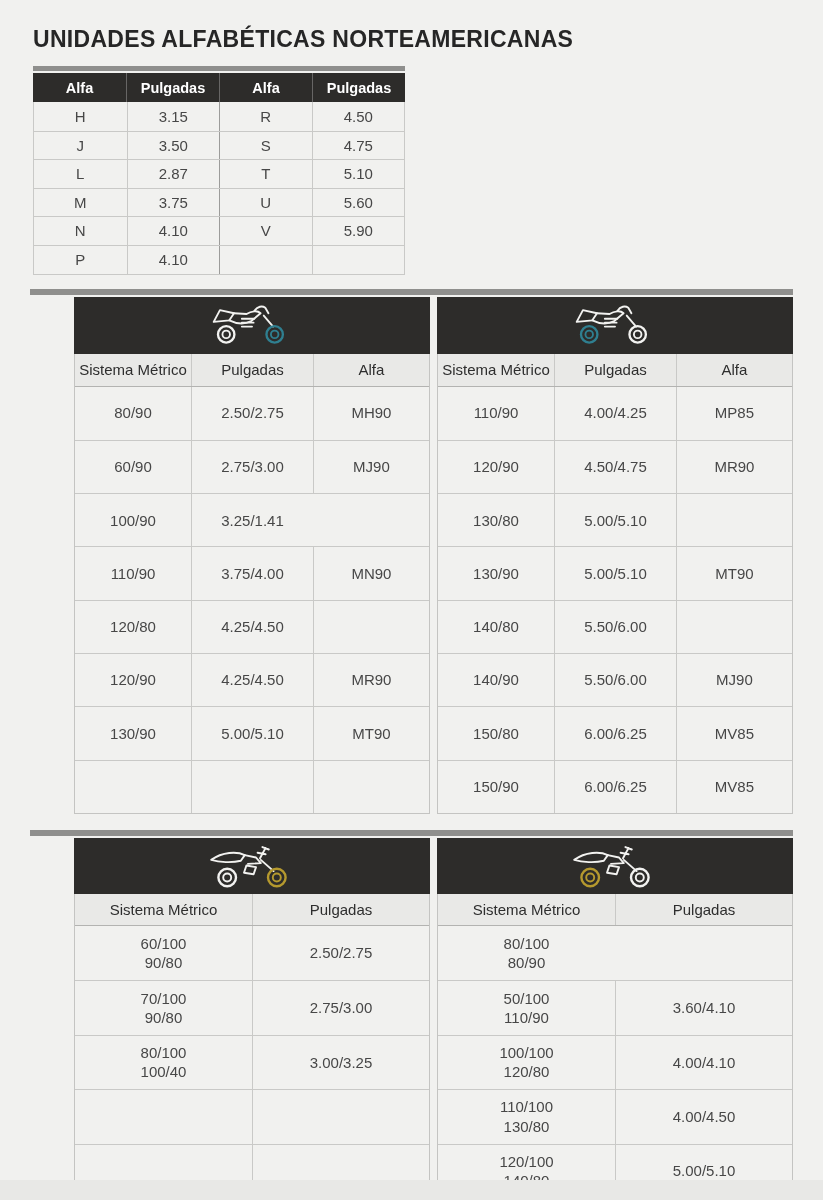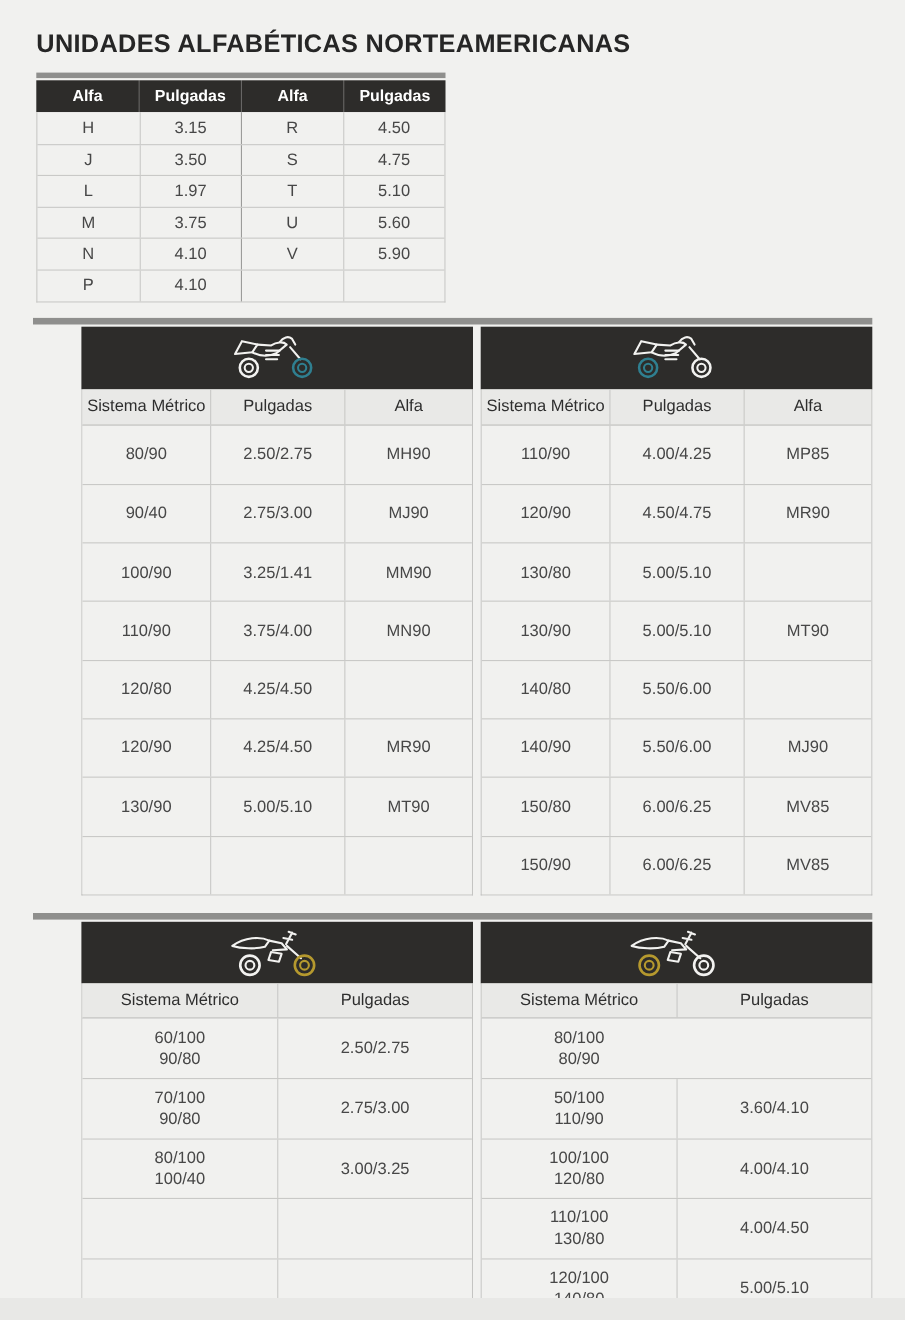--- a/index.html
+++ b/index.html
@@ -80,21 +80,21 @@
           <div class="tcell">4.50</div>
         </div>
         <div class="trow">
           <div class="tcell">J</div>
           <div class="tcell">3.50</div>
           <div class="tcell">S</div>
           <div class="tcell">4.75</div>
         </div>
         <div class="trow">
           <div class="tcell">L</div>
-          <div class="tcell">1.97</div>
+          <div class="tcell">2.87</div>
           <div class="tcell">T</div>
           <div class="tcell">5.10</div>
         </div>
         <div class="trow">
           <div class="tcell">M</div>
           <div class="tcell">3.75</div>
           <div class="tcell">U</div>
           <div class="tcell">5.60</div>
         </div>
         <div class="trow">
@@ -140,28 +140,27 @@
             <div class="shcell">Pulgadas</div>
             <div class="shcell">Alfa</div>
           </div>
           <div class="tbody street-body">
               <div class="trow">
                 <div class="tcell">80/90</div>
                 <div class="tcell">2.50/2.75</div>
                 <div class="tcell">MH90</div>
               </div>
               <div class="trow">
-                <div class="tcell">90/40</div>
+                <div class="tcell">60/90</div>
                 <div class="tcell">2.75/3.00</div>
                 <div class="tcell">MJ90</div>
               </div>
               <div class="trow">
                 <div class="tcell">100/90</div>
                 <div class="tcell">3.25/1.41</div>
-                <div class="tcell">MM90</div>
               </div>
               <div class="trow">
                 <div class="tcell">110/90</div>
                 <div class="tcell">3.75/4.00</div>
                 <div class="tcell">MN90</div>
               </div>
               <div class="trow">
                 <div class="tcell">120/80</div>
                 <div class="tcell">4.25/4.50</div>
                 <div class="tcell"></div>

